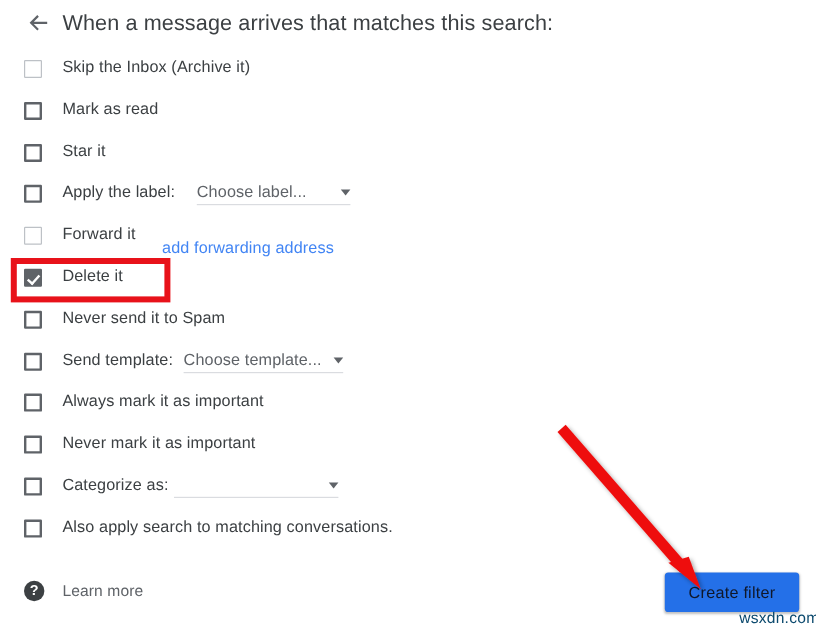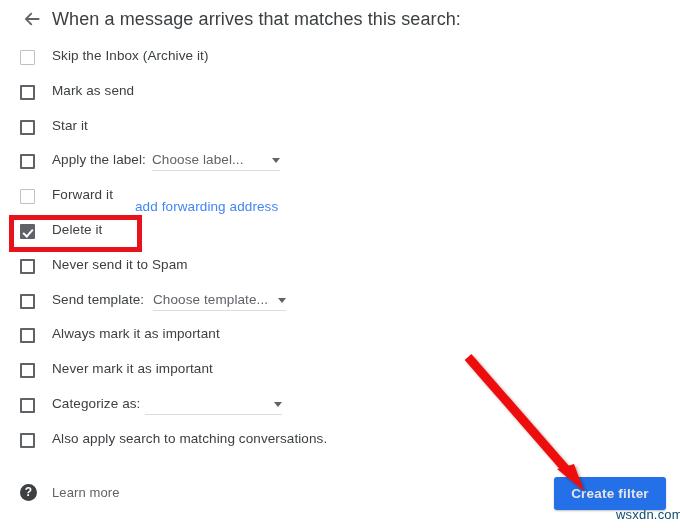--- a/index.html
+++ b/index.html
@@ -195,23 +195,23 @@
   
   .create-filter-btn {
     position: absolute;
     left: 554px;
     top: 477px;
     width: 112px;
     height: 33px;
     background: #2470e8;
     border: none;
     border-radius: 3px;
-    color: #e5e5e5;
+    color: #0f172a;
     font-size: 13.5px;
-    font-weight: bold;
+    font-weight: normal;
     font-family: "Liberation Sans", sans-serif;
     letter-spacing: 0.2px;
     cursor: pointer;
     box-shadow: 0 1px 2px rgba(0,0,0,0.25);
     z-index: 3;
   }
 
   
   .arrow-svg {
     position: absolute;
@@ -250,30 +250,30 @@
     <div class="header-title">When a message arrives that matches this search:</div>
   </div>
 
   <div class="rows" id="rows-container">
       <div class="row" style="top: 0px;">
         <div class="cbox dim"></div>
         <div class="row-label">Skip the Inbox (Archive it)</div>
       </div>
       <div class="row" style="top: 34.8px;">
         <div class="cbox"></div>
-        <div class="row-label">Mark as send</div>
+        <div class="row-label">Mark as read</div>
       </div>
       <div class="row" style="top: 69.6px;">
         <div class="cbox"></div>
         <div class="row-label">Star it</div>
       </div>
       <div class="row" style="top: 104.4px;">
         <div class="cbox"></div>
         <div class="row-label">Apply the label:</div>
-        <div class="dropdown" style="left: 152px; width: 128px;">
+        <div class="dropdown" style="left: 164px; width: 128px;">
           <span class="dd-text">Choose label...</span>
           <span class="dd-caret"></span>
         </div>
       </div>
       <div class="row" style="top: 139.2px;">
         <div class="cbox dim"></div>
         <div class="row-label">Forward it</div>
         <div class="fw-link">add forwarding address</div>
       </div>
       <div class="row" style="top: 174px;">

